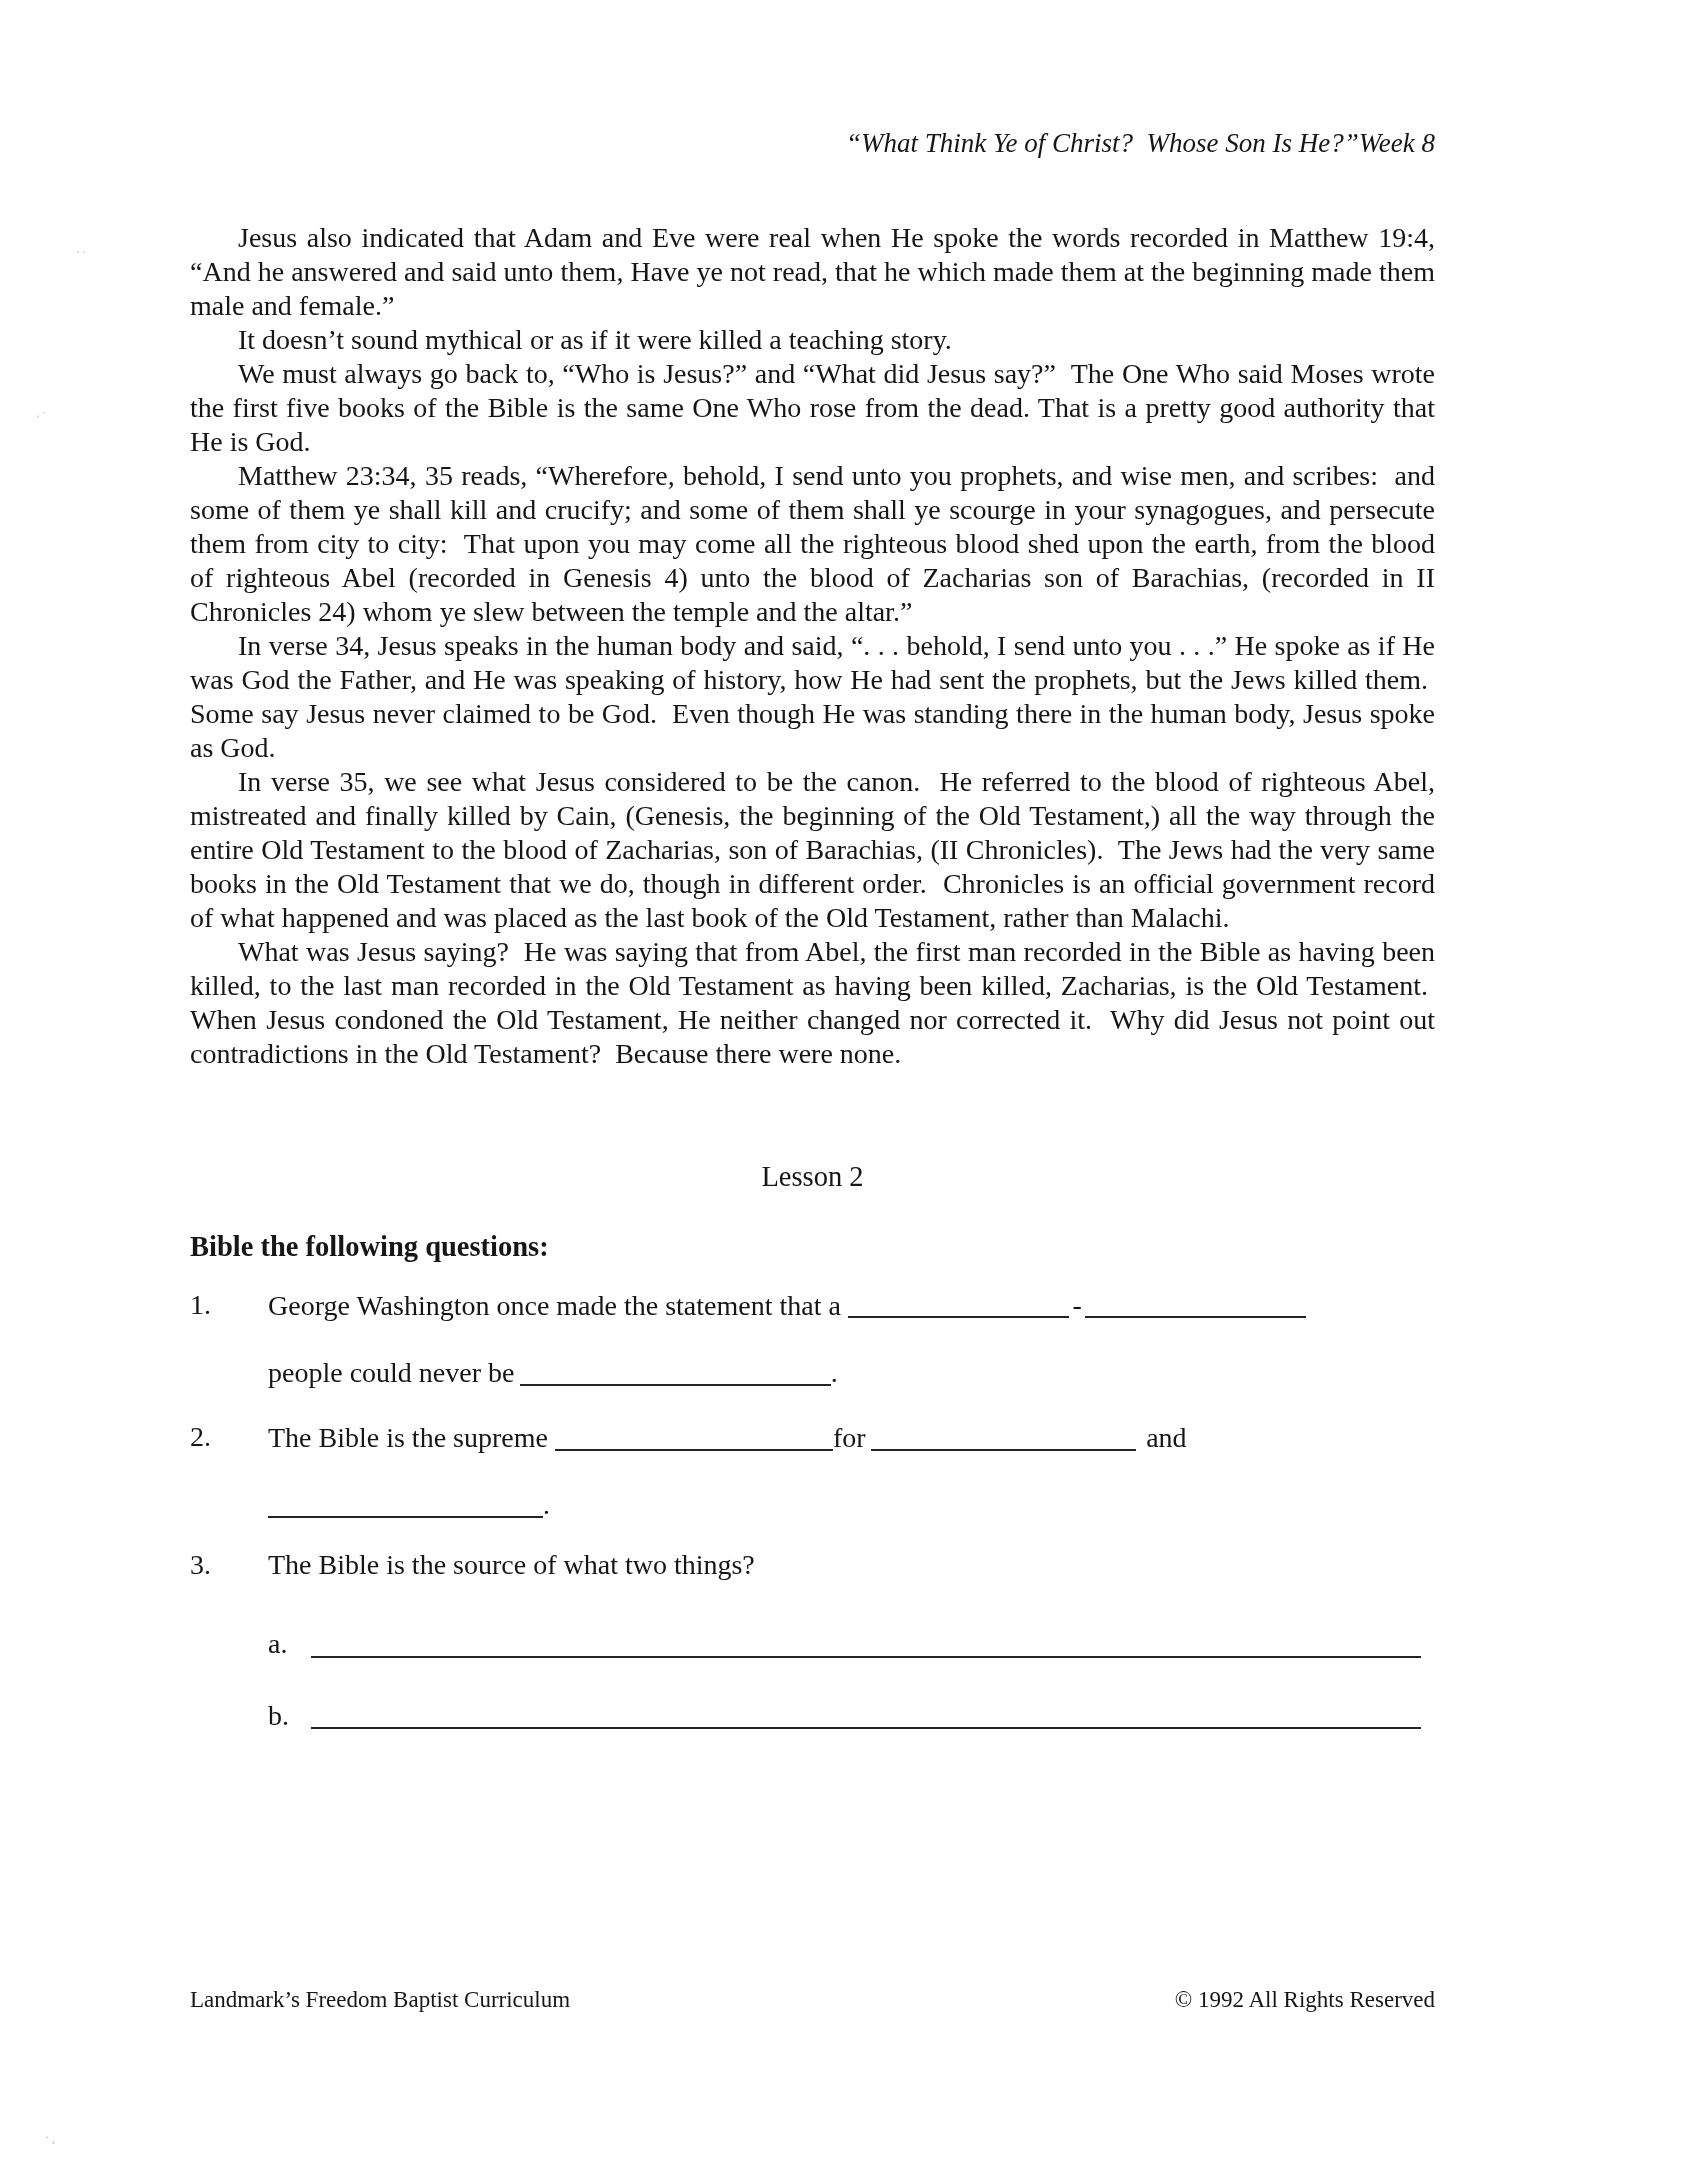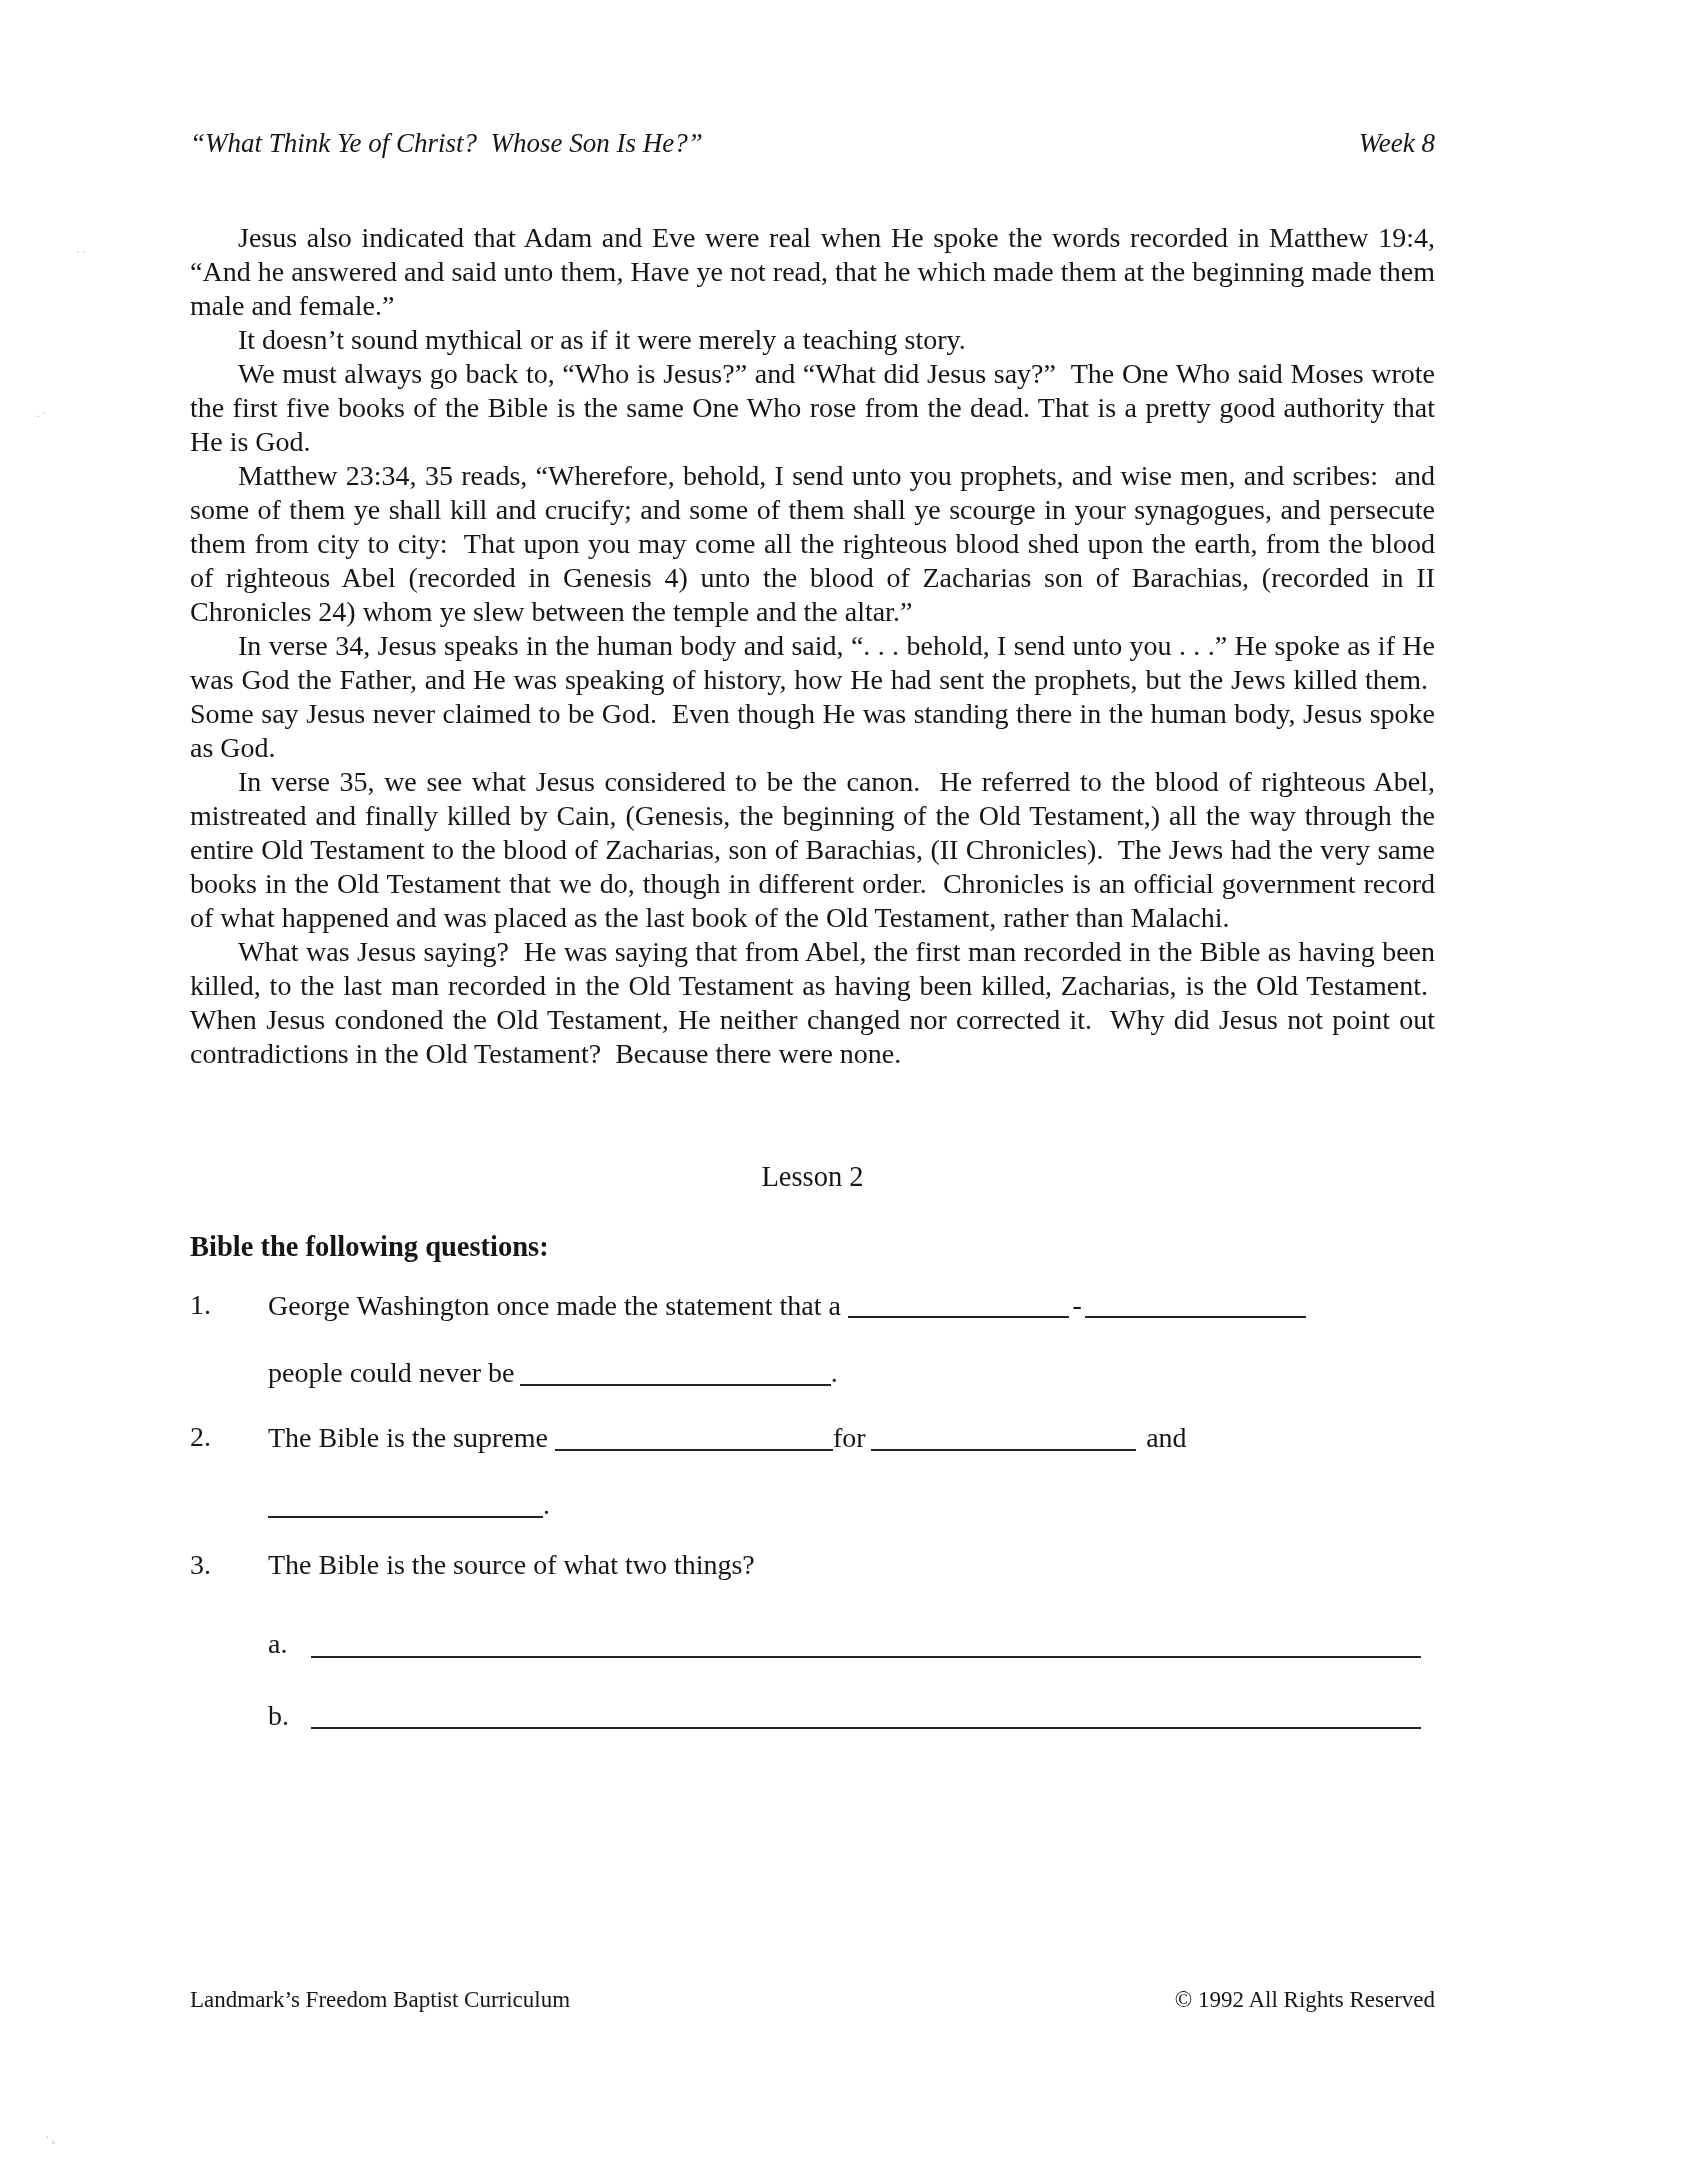--- a/index.html
+++ b/index.html
@@ -11,21 +11,21 @@
     color:#161616;
     overflow:hidden;
   }
   .content{
     position:absolute;
     left:190px;top:0;
     width:1245px;
   }
   
   .header-row{
-    display:flex;justify-content:space-between;align-items:baseline;
+    display:flex;justify-content:flex-end;align-items:baseline;
     margin-top:128px;
     font-style:italic;
     font-size:27px;
   }
   
   .body-text{
     margin-top:62px;
     font-size:28px;
     line-height:34px;
     text-align:justify;
@@ -102,21 +102,21 @@
 
   <div class="content">
 
     <div class="header-row">
       <span>“What Think Ye of Christ?&nbsp; Whose Son Is He?”</span>
       <span>Week 8</span>
     </div>
 
     <div class="body-text">
       <p>Jesus also indicated that Adam and Eve were real when He spoke the words recorded in Matthew 19:4, “And he answered and said unto them, Have ye not read, that he which made them at the beginning made them male and female.”</p>
-      <p>It doesn’t sound mythical or as if it were merely a teaching story.</p>
+      <p>It doesn’t sound mythical or as if it were killed a teaching story.</p>
       <p>We must always go back to, “Who is Jesus?” and “What did Jesus say?”&nbsp; The One Who said Moses wrote the first five books of the Bible is the same One Who rose from the dead. That is a pretty good authority that He is God.</p>
       <p>Matthew 23:34, 35 reads, “Wherefore, behold, I send unto you prophets, and wise men, and scribes:&nbsp; and some of them ye shall kill and crucify; and some of them shall ye scourge in your synagogues, and persecute them from city to city:&nbsp; That upon you may come all the righteous blood shed upon the earth, from the blood of righteous Abel (recorded in Genesis 4) unto the blood of Zacharias son of Barachias, (recorded in II Chronicles 24) whom ye slew between the temple and the altar.”</p>
       <p>In verse 34, Jesus speaks in the human body and said, “. . . behold, I send unto you . . .” He spoke as if He was God the Father, and He was speaking of history, how He had sent the prophets, but the Jews killed them.&nbsp; Some say Jesus never claimed to be God.&nbsp; Even though He was standing there in the human body, Jesus spoke as God.</p>
       <p>In verse 35, we see what Jesus considered to be the canon.&nbsp; He referred to the blood of righteous Abel, mistreated and finally killed by Cain, (Genesis, the beginning of the Old Testament,) all the way through the entire Old Testament to the blood of Zacharias, son of Barachias, (II Chronicles).&nbsp; The Jews had the very same books in the Old Testament that we do, though in different order.&nbsp; Chronicles is an official government record of what happened and was placed as the last book of the Old Testament, rather than Malachi.</p>
       <p>What was Jesus saying?&nbsp; He was saying that from Abel, the first man recorded in the Bible as having been killed, to the last man recorded in the Old Testament as having been killed, Zacharias, is the Old Testament.&nbsp; When Jesus condoned the Old Testament, He neither changed nor corrected it.&nbsp; Why did Jesus not point out contradictions in the Old Testament?&nbsp; Because there were none.</p>
     </div>
 
     <div class="lesson-heading">Lesson 2</div>
 
     <div class="instructions-heading">Bible the following questions:</div>

